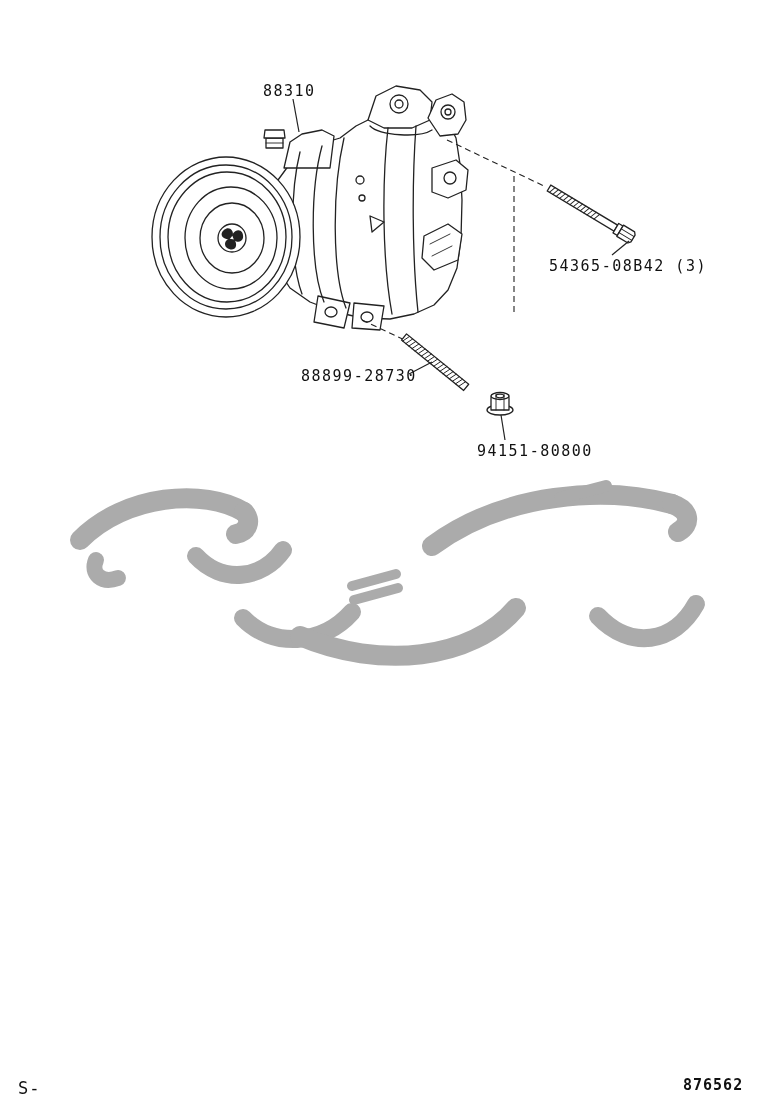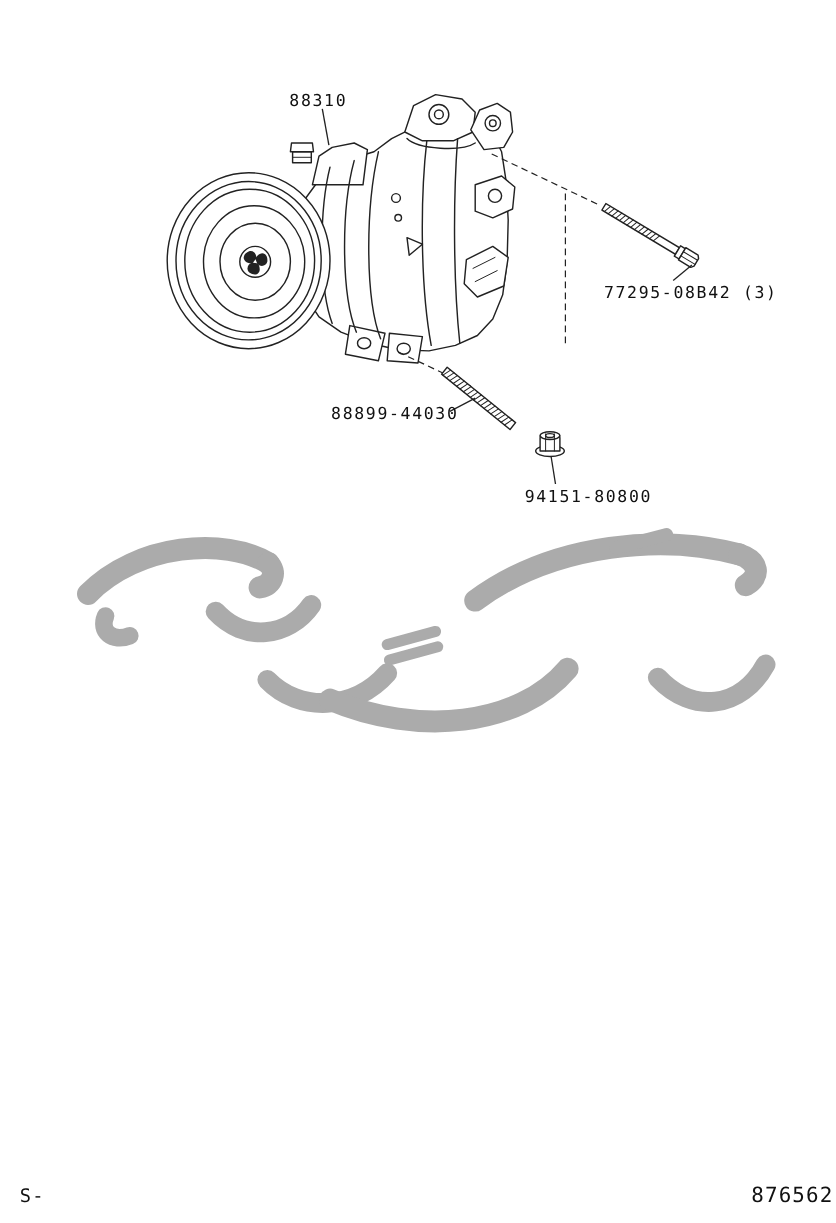--- a/index.html
+++ b/index.html
@@ -20,21 +20,21 @@
     letter-spacing:1.5px;
     color:#111;
     white-space:nowrap;
   }
   .footer-left{
     position:absolute;left:18px;top:1078px;
     font-size:17px;color:#111;letter-spacing:1px;
   }
   .footer-right{
     position:absolute;left:683px;top:1076px;
-    font-size:19px;font-weight:normal;color:#111;letter-spacing:1px;
+    font-size:15px;font-weight:bold;color:#111;letter-spacing:1px;
   }
   
   .ln{stroke:var(--line);stroke-width:1.3;fill:none;stroke-linecap:round;stroke-linejoin:round;}
   .fl{stroke:var(--line);stroke-width:1.3;fill:#ffffff;stroke-linejoin:round;}
   .fill-dark{fill:var(--line);stroke:none;}
   .thin{stroke-width:0.9;}
   .dash{stroke:var(--line);stroke-width:1.1;fill:none;stroke-dasharray:6 4;}
   .leader{stroke:var(--line);stroke-width:1.2;fill:none;}
   .wm-s{stroke:var(--wm);fill:none;stroke-linecap:round;}
 </style>
@@ -143,23 +143,23 @@
       <path class="leader" d="M293 99 L299 132"></path>
       <path class="leader" d="M612 255 L629 241"></path>
       <path class="leader" d="M409 374 L432 362"></path>
       <path class="leader" d="M505 440 L501 415"></path>
     </g>
   </svg>
 
   
   <div class="label" style="left:263px;top:82px">88310</div>
 
-  <div class="label" style="left:549px;top:257px">77295-08B42 (3)</div>
+  <div class="label" style="left:549px;top:257px">54365-08B42 (3)</div>
 
-  <div class="label" style="left:301px;top:367px">88899-44030</div>
+  <div class="label" style="left:301px;top:367px">88899-28730</div>
 
   <div class="label" style="left:477px;top:442px">94151-80800</div>
 
   
   <div class="footer-left">S-</div>
 
   <div class="footer-right">876562</div>
 
 </div>
 

